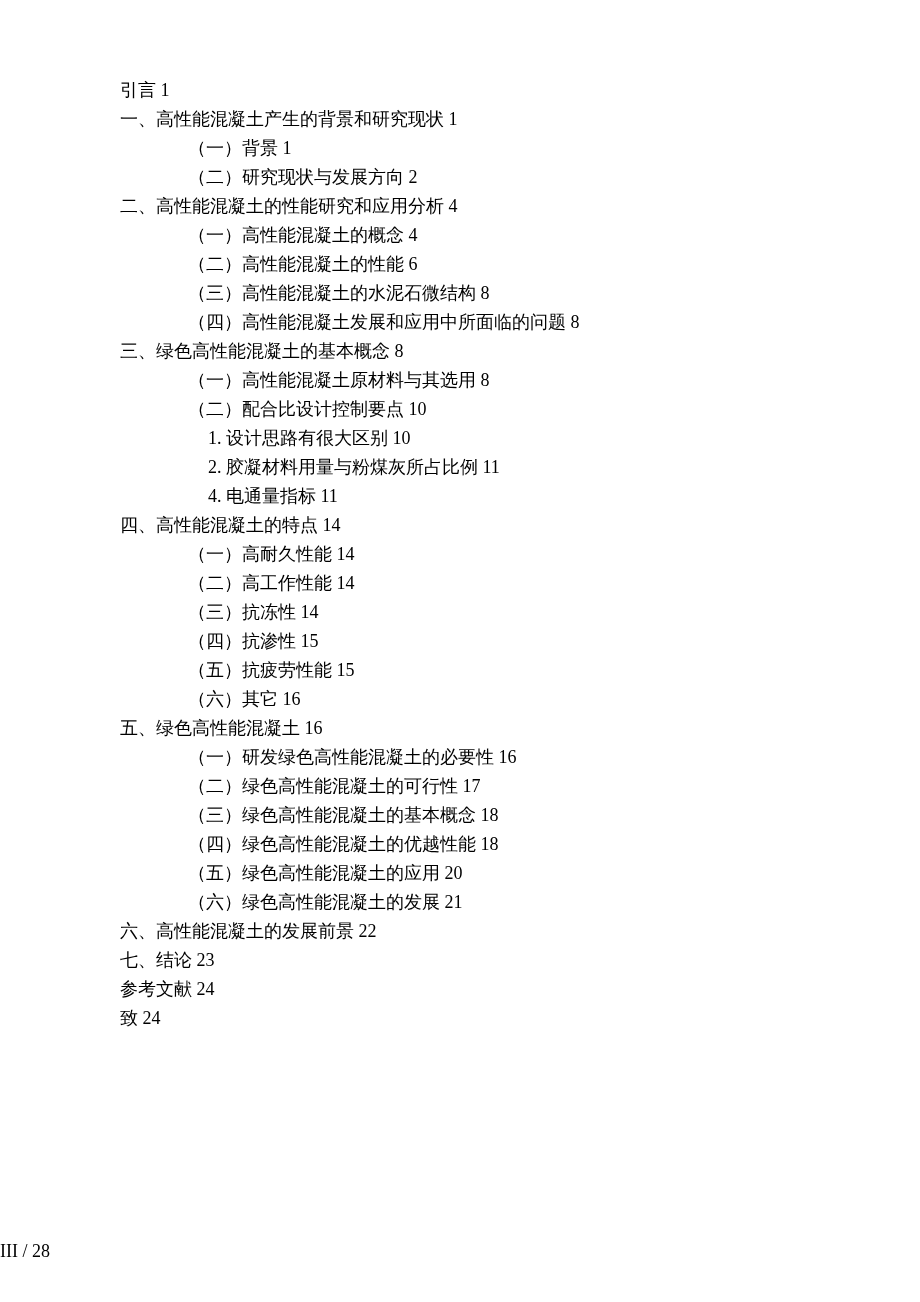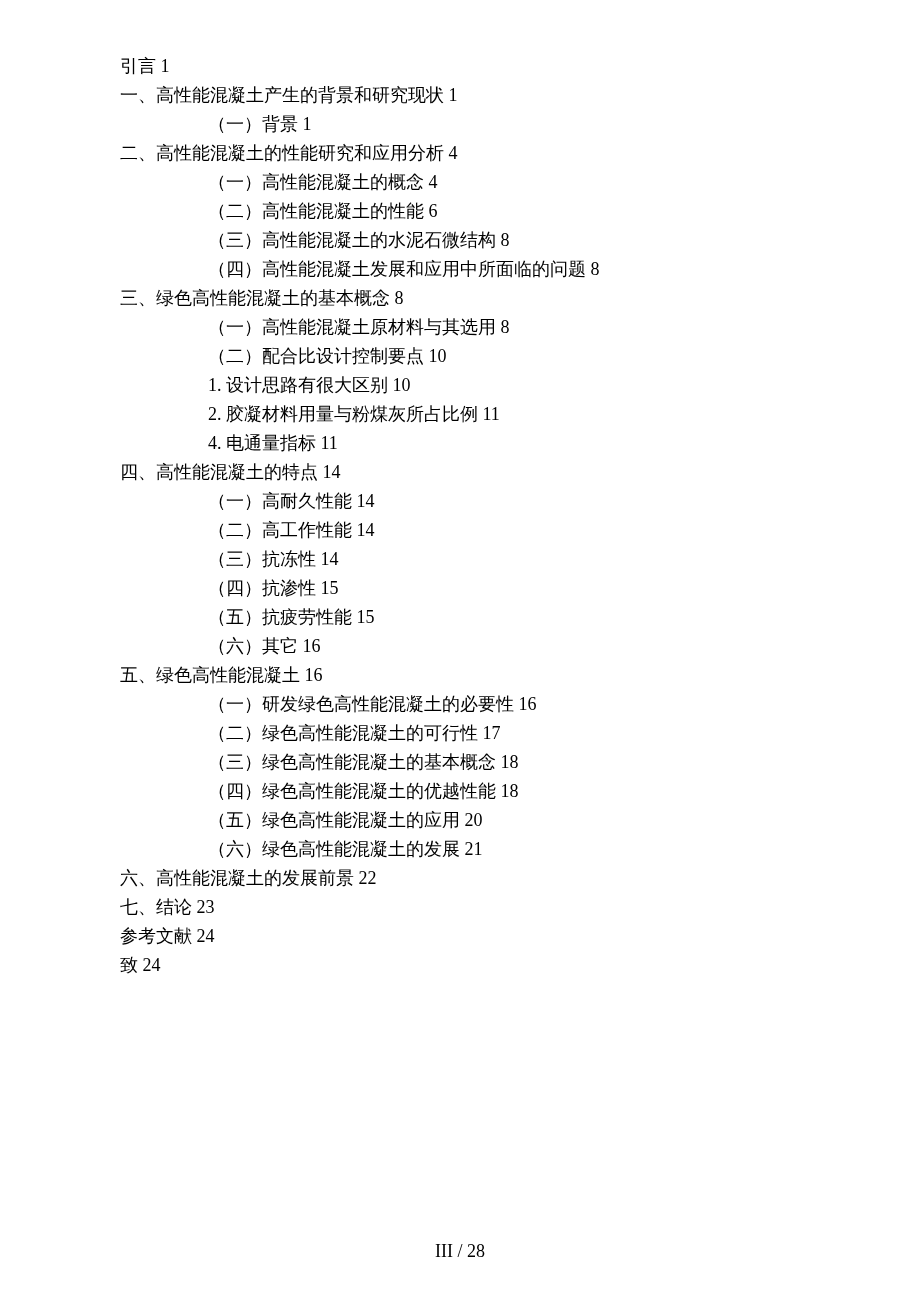--- a/index.html
+++ b/index.html
@@ -6,42 +6,42 @@
     body {
       width: 920px;
       height: 1302px;
       background: #fff;
       font-family: "SimSun", "宋体", serif;
       font-size: 18px;
       color: #000;
       position: relative;
     }
     .content {
-      padding: 52px 120px 0 120px;
+      padding: 76px 120px 0 120px;
     }
     .l0 { margin-left: 0; line-height: 29px; }
-    .l1 { margin-left: 88px; line-height: 29px; }
+    .l1 { margin-left: 68px; line-height: 29px; }
     .l2 { margin-left: 88px; line-height: 29px; }
     .footer {
       position: absolute;
       bottom: 40px;
       width: 100%;
-      text-align: center;
       font-family: "Times New Roman", serif;
       font-size: 18px;
       margin-top: 45px;
     }
   </style>
 </head>
 <body>
 
 <div class="content" id="toc-root">
     <div class="l0"><span>引言</span><span> 1</span></div>
     <div class="l0"><span>一、高性能混凝土产生的背景和研究现状</span><span> 1</span></div>
     <div class="l1"><span>（一）背景</span><span> 1</span></div>
+    <div class="l1"><span>（二）研究现状与发展方向</span><span> 2</span></div>
     <div class="l0"><span>二、高性能混凝土的性能研究和应用分析</span><span> 4</span></div>
     <div class="l1"><span>（一）高性能混凝土的概念</span><span> 4</span></div>
     <div class="l1"><span>（二）高性能混凝土的性能</span><span> 6</span></div>
     <div class="l1"><span>（三）高性能混凝土的水泥石微结构</span><span> 8</span></div>
     <div class="l1"><span>（四）高性能混凝土发展和应用中所面临的问题</span><span> 8</span></div>
     <div class="l0"><span>三、绿色高性能混凝土的基本概念</span><span> 8</span></div>
     <div class="l1"><span>（一）高性能混凝土原材料与其选用</span><span> 8</span></div>
     <div class="l1"><span>（二）配合比设计控制要点</span><span> 10</span></div>
     <div class="l2"><span>1. 设计思路有很大区别</span><span> 10</span></div>
     <div class="l2"><span>2. 胶凝材料用量与粉煤灰所占比例</span><span> 11</span></div>

